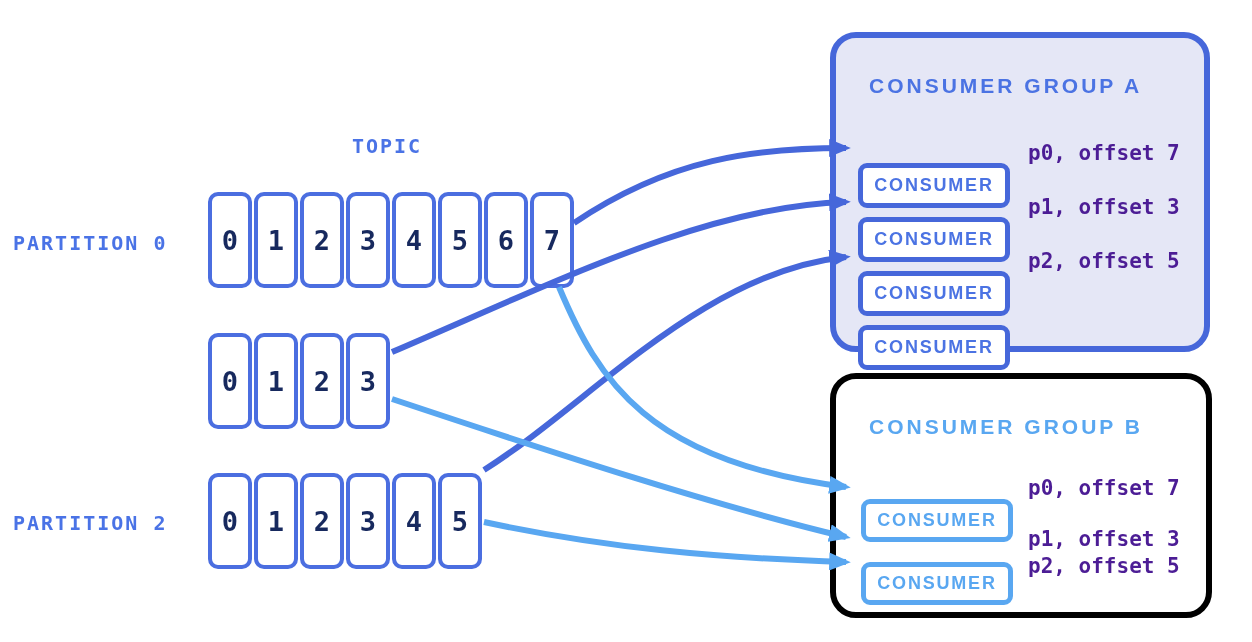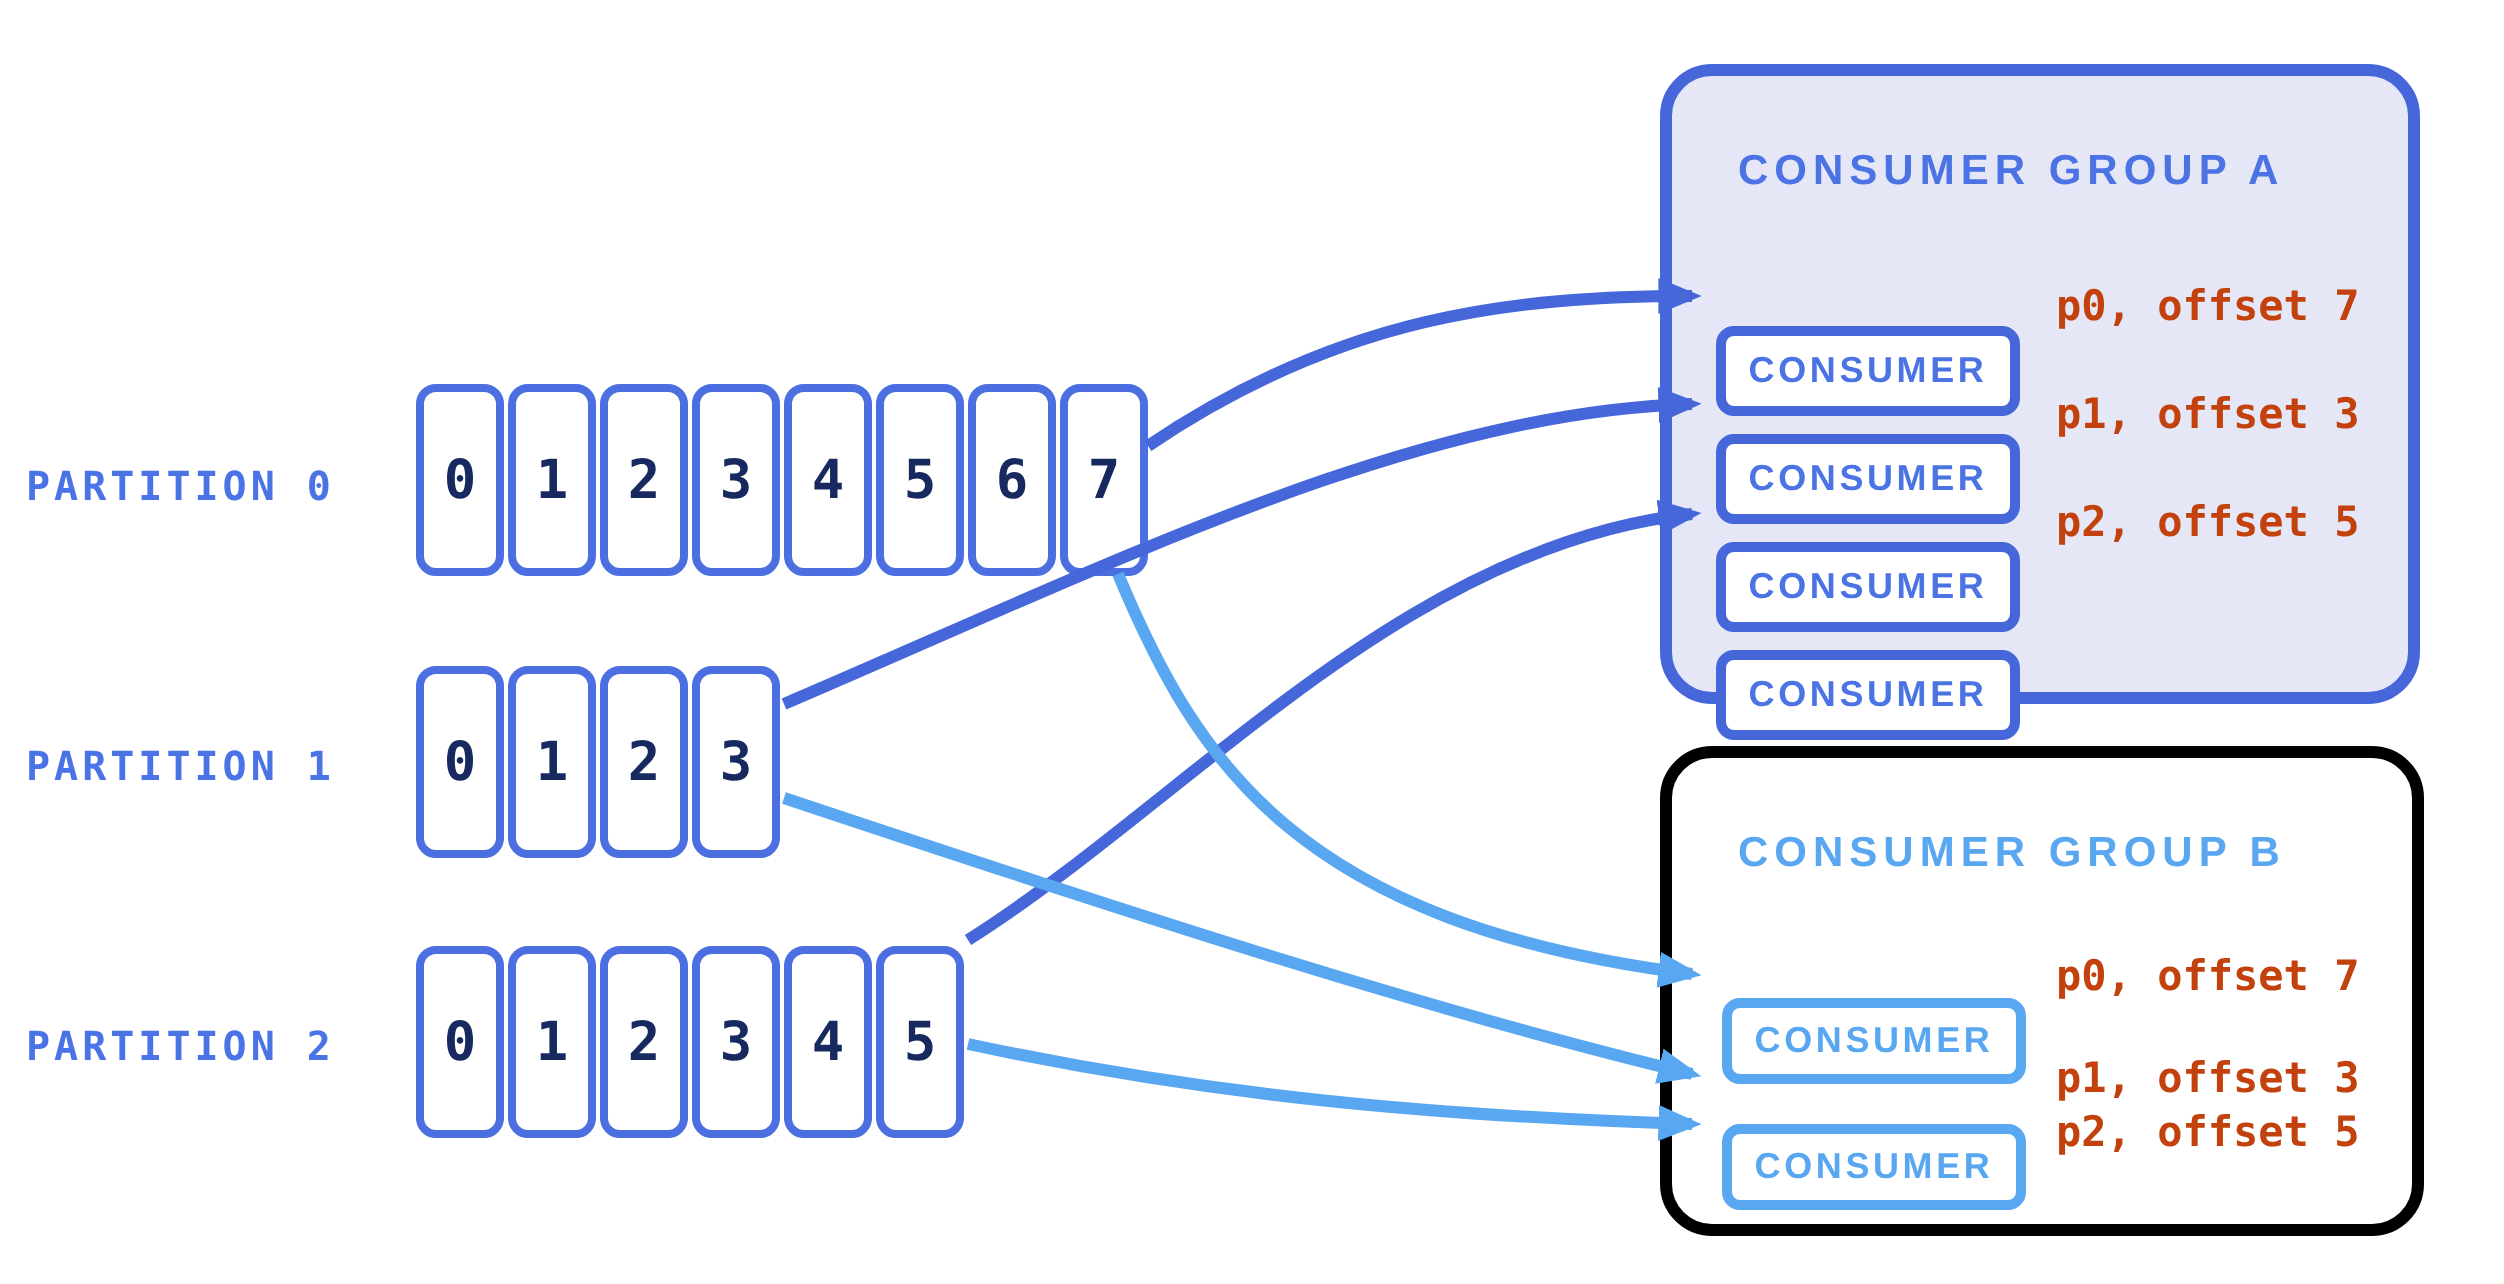--- a/index.html
+++ b/index.html
@@ -22,21 +22,21 @@
   .group-title{position:absolute;left:33px;top:36px;white-space:nowrap;
     font:bold 21px "Liberation Sans",sans-serif;letter-spacing:3px;}
   .group-a .group-title{color:#4B73E3;}
   .group-b .group-title{color:#59A7F1;}
   .consumer{position:absolute;box-sizing:border-box;width:152px;background:#ffffff;border-radius:9px;
     display:flex;align-items:center;justify-content:center;
     font:bold 18px "Liberation Sans",sans-serif;letter-spacing:1.8px;margin-top:32px;}
   .group-a .consumer{left:22px;height:45px;border:5px solid #4667DA;color:#4B73E3;}
   .group-b .consumer{left:25px;height:43px;border:5px solid #59A7F1;color:#59A7F1;}
   .assignment{position:absolute;left:192px;white-space:pre;
-    font:bold 21px "DejaVu Sans Mono",monospace;color:#c2410c;}
+    font:bold 21px "DejaVu Sans Mono",monospace;color:#4c1d95;}
   
   .arrows{position:absolute;left:0;top:0;z-index:10;pointer-events:none;}
 </style>
 </head>
 <body>
 
 <div class="canvas">
 
   <svg class="arrows" width="1252" height="642" viewBox="0 0 1252 642">
     <defs>
@@ -48,23 +48,23 @@
       </marker>
     </defs>
     <path d="M 574 223 C 670 158, 756 148, 846 148" stroke="#4667DA" stroke-width="6" fill="none" marker-end="url(#ah-dark)"></path>
     <path d="M 392 352 C 556 282, 706 206, 846 202" stroke="#4667DA" stroke-width="6" fill="none" marker-end="url(#ah-dark)"></path>
     <path d="M 484 470 C 592 402, 702 272, 846 257" stroke="#4667DA" stroke-width="6" fill="none" marker-end="url(#ah-dark)"></path>
     <path d="M 559 287 C 598 380, 648 462, 846 487" stroke="#59A7F1" stroke-width="6" fill="none" marker-end="url(#ah-light)"></path>
     <path d="M 392 399 C 560 455, 716 506, 846 537" stroke="#59A7F1" stroke-width="6" fill="none" marker-end="url(#ah-light)"></path>
     <path d="M 484 522 C 606 548, 716 558, 846 562" stroke="#59A7F1" stroke-width="6" fill="none" marker-end="url(#ah-light)"></path>
   </svg>
 
+  <div class="topic-label">TOPIC</div>
 
   <div class="partition-label" style="top:231px">PARTITION 0</div>
-  <div class="partition-label" style="top:371px">PARTITION 1</div>
   <div class="partition-label" style="top:511px">PARTITION 2</div>
 
   <div class="row" style="left:208px;top:192px">
     <div class="cell">0</div>
     <div class="cell">1</div>
     <div class="cell">2</div>
     <div class="cell">3</div>
     <div class="cell">4</div>
     <div class="cell">5</div>
     <div class="cell">6</div>

